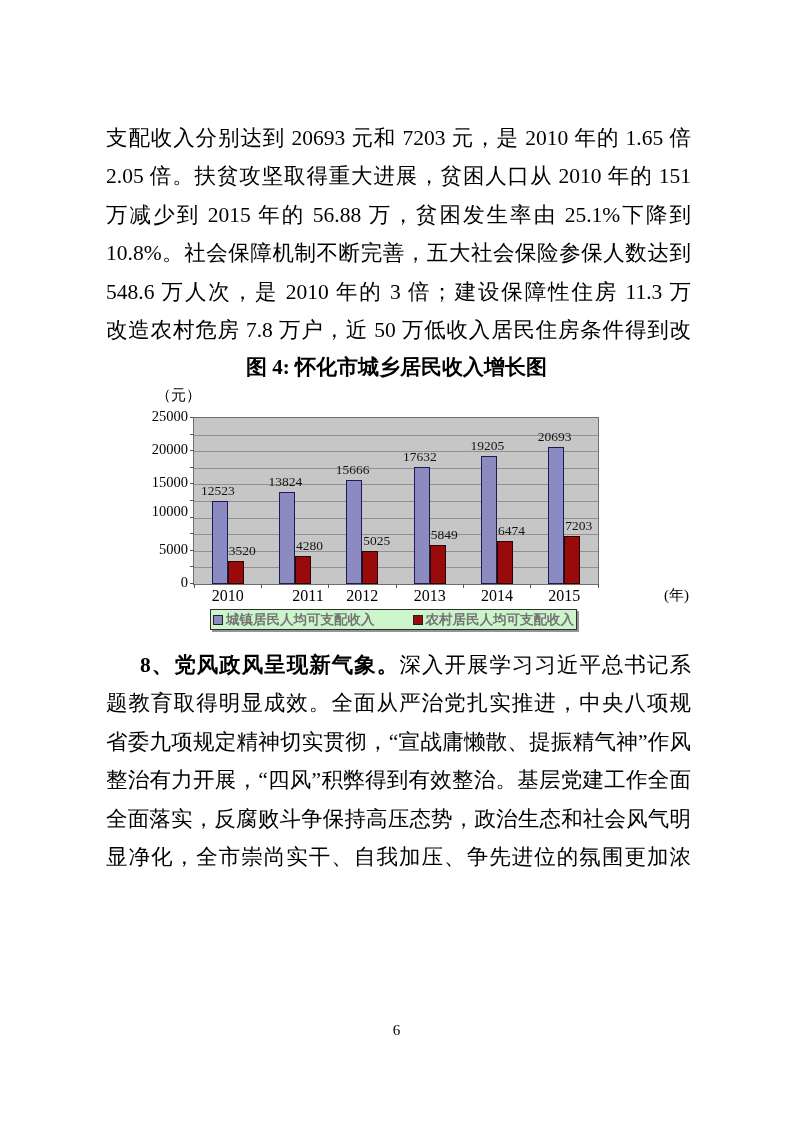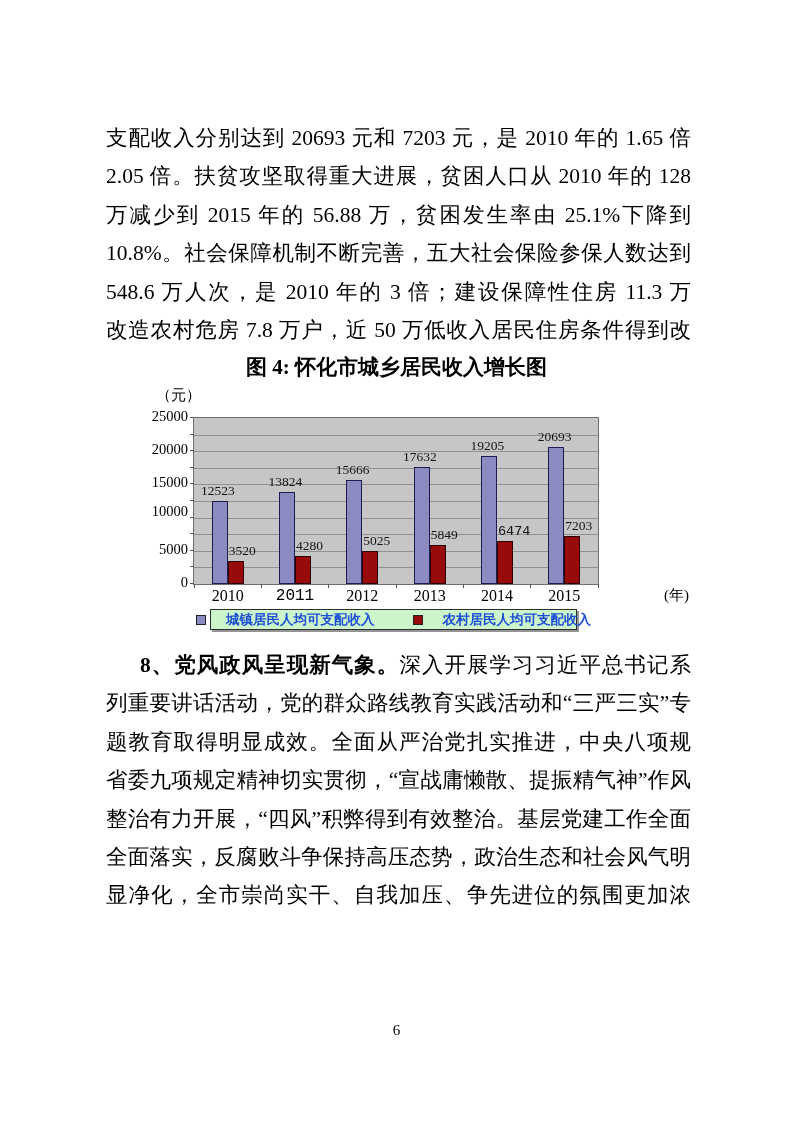--- a/index.html
+++ b/index.html
@@ -25,32 +25,32 @@
   .bar.s1{background:#990b0b;border:1px solid #2b0202;}
   .vlabel{position:absolute;font-size:13.5px;color:#141414;white-space:nowrap;}
   .ylab{position:absolute;left:0;width:38px;text-align:right;font-size:14.5px;}
   .ytick{position:absolute;left:40px;width:4px;height:1px;background:#555;}
   .xlab{position:absolute;top:201px;font-size:16px;transform:translateX(-50%);white-space:nowrap;}
   .xtick{position:absolute;top:198px;width:1px;height:4px;background:#555;}
   .x-unit{position:absolute;left:514px;top:200px;font-size:15px;white-space:nowrap;}
   .legend{position:absolute;left:60px;top:223px;width:367px;height:21px;background:#ccf5cc;
           border:1px solid #2e2e2e;box-shadow:2px 2px 0 rgba(60,60,60,.55);
           display:flex;align-items:center;justify-content:center;gap:38px;box-sizing:border-box;}
-  .leg-item{display:flex;align-items:center;gap:20px;font-size:13.5px;font-weight:bold;color:#1d4ed8;white-space:nowrap;}
+  .leg-item{display:flex;align-items:center;gap:3px;font-size:13.5px;font-weight:bold;color:#737373;white-space:nowrap;}
   .leg-marker{width:10px;height:10px;border:1px solid #222;box-sizing:border-box;}
   .page-number{position:absolute;top:1022px;left:0;width:100%;text-align:center;font-size:15px;}
 </style>
 </head>
 <body>
 
 <div class="page">
 
   <div class="para p1">
     <div class="tline">支配收入分别达到 20693 元和 7203 元，是 2010 年的 1.65 倍和</div>
-    <div class="tline">2.05 倍。扶贫攻坚取得重大进展，贫困人口从 2010 年的 128</div>
+    <div class="tline">2.05 倍。扶贫攻坚取得重大进展，贫困人口从 2010 年的 151</div>
     <div class="tline">万减少到 2015 年的 56.88 万，贫困发生率由 25.1%下降到</div>
     <div class="tline">10.8%。社会保障机制不断完善，五大社会保险参保人数达到</div>
     <div class="tline">548.6 万人次，是 2010 年的 3 倍；建设保障性住房 11.3 万套、</div>
     <div class="tline">改造农村危房 7.8 万户，近 50 万低收入居民住房条件得到改善。</div>
   </div>
 
   <div class="fig-title">图 4: 怀化市城乡居民收入增长图</div>
 
   <div class="chart" id="chart">
     <div class="y-unit">（元）</div>
@@ -76,21 +76,21 @@
         <div class="vlabel" style="bottom: 106px; left: 160.333px; transform: translateX(-55%);">15666</div>
         <div class="bar s1" style="left: 168.333px; height: 33px; background: rgb(153, 11, 11);"></div>
         <div class="vlabel" style="bottom: 35px; left: 169.333px;">5025</div>
         <div class="bar s0" style="left: 219.667px; height: 117px; background: rgb(139, 139, 193);"></div>
         <div class="vlabel" style="bottom: 119px; left: 227.667px; transform: translateX(-55%);">17632</div>
         <div class="bar s1" style="left: 235.667px; height: 39px; background: rgb(153, 11, 11);"></div>
         <div class="vlabel" style="bottom: 41px; left: 236.667px;">5849</div>
         <div class="bar s0" style="left: 287px; height: 128px; background: rgb(139, 139, 193);"></div>
         <div class="vlabel" style="bottom: 130px; left: 295px; transform: translateX(-55%);">19205</div>
         <div class="bar s1" style="left: 303px; height: 43px; background: rgb(153, 11, 11);"></div>
-        <div class="vlabel" style="bottom: 45px; left: 304px; font-family: Liberation Mono, monospace;">6474</div>
+        <div class="vlabel" style="bottom: 45px; left: 304px;">6474</div>
         <div class="bar s0" style="left: 354.333px; height: 137px; background: rgb(139, 139, 193);"></div>
         <div class="vlabel" style="bottom: 139px; left: 362.333px; transform: translateX(-55%);">20693</div>
         <div class="bar s1" style="left: 370.333px; height: 48px; background: rgb(153, 11, 11);"></div>
         <div class="vlabel" style="bottom: 50px; left: 371.333px;">7203</div>
       </div>
     <div class="x-unit">(年)</div>
     <div class="legend" id="legend" style="background: rgb(204, 245, 204);">
         <div class="leg-item">
           <div class="leg-marker" style="background: rgb(139, 139, 193);"></div>
           <div class="leg-label">城镇居民人均可支配收入</div>
@@ -111,37 +111,36 @@
       <div class="ytick" style="top: 163.8px;"></div>
       <div class="ytick" style="top: 147.2px;"></div>
       <div class="ytick" style="top: 130.6px;"></div>
       <div class="ytick" style="top: 114px;"></div>
       <div class="ytick" style="top: 97.4px;"></div>
       <div class="ytick" style="top: 80.8px;"></div>
       <div class="ytick" style="top: 64.2px;"></div>
       <div class="ytick" style="top: 47.6px;"></div>
       <div class="ytick" style="top: 31px;"></div>
       <div class="xlab" style="left: 77.6667px;">2010</div>
-      <div class="xlab" style="left: 145px; font-family: Liberation Mono, monospace;">2011</div>
+      <div class="xlab" style="left: 158px;">2011</div>
       <div class="xlab" style="left: 212.333px;">2012</div>
       <div class="xlab" style="left: 279.667px;">2013</div>
       <div class="xlab" style="left: 347px;">2014</div>
       <div class="xlab" style="left: 414.333px;">2015</div>
       <div class="xtick" style="left: 43.5px;"></div>
       <div class="xtick" style="left: 110.833px;"></div>
       <div class="xtick" style="left: 178.167px;"></div>
       <div class="xtick" style="left: 245.5px;"></div>
       <div class="xtick" style="left: 312.833px;"></div>
       <div class="xtick" style="left: 380.167px;"></div>
       <div class="xtick" style="left: 447.5px;"></div>
     </div>
 
   <div class="para p2">
     <div class="tline indent"><span class="lead">8、党风政风呈现新气象。</span><span>深入开展学习习近平总书记系</span></div>
-    <div class="tline">列重要讲话活动，党的群众路线教育实践活动和“三严三实”专</div>
     <div class="tline">题教育取得明显成效。全面从严治党扎实推进，中央八项规定、</div>
     <div class="tline">省委九项规定精神切实贯彻，“宣战庸懒散、提振精气神”作风</div>
     <div class="tline">整治有力开展，“四风”积弊得到有效整治。基层党建工作全面</div>
     <div class="tline">全面落实，反腐败斗争保持高压态势，政治生态和社会风气明</div>
     <div class="tline">显净化，全市崇尚实干、自我加压、争先进位的氛围更加浓厚。</div>
   </div>
 
   <div class="page-number">6</div>
 </div>
 

